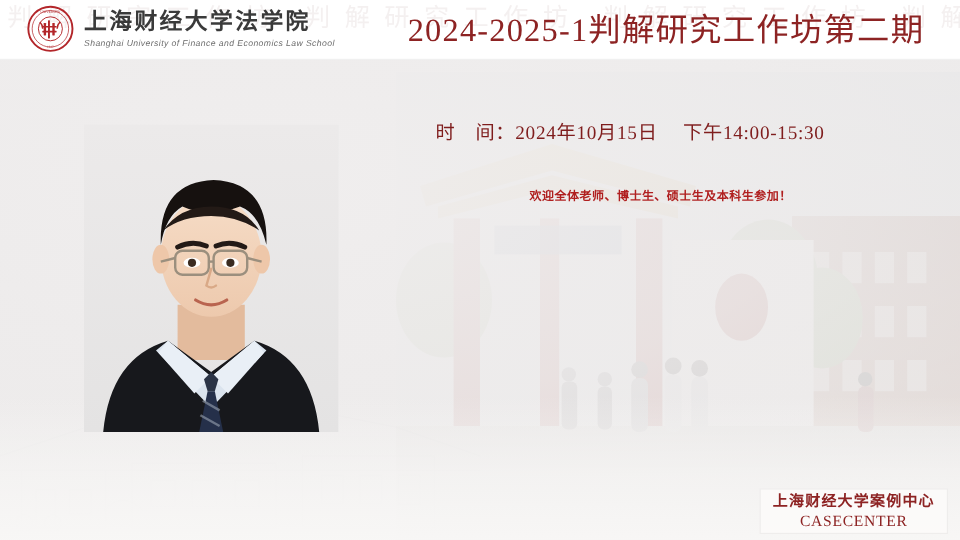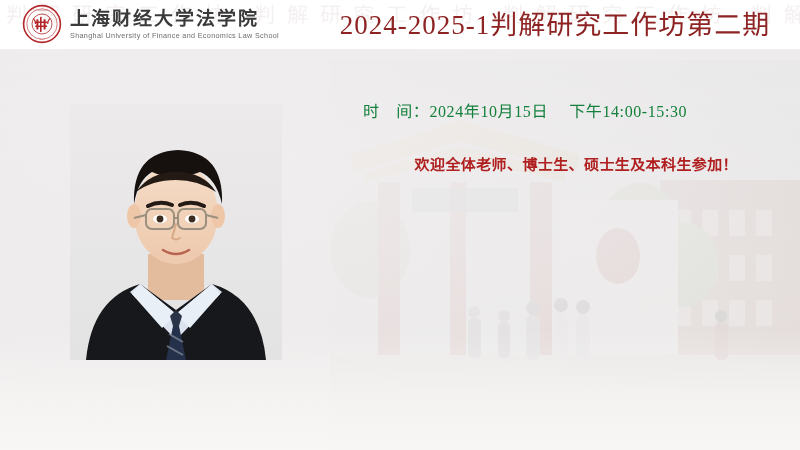--- a/index.html
+++ b/index.html
@@ -118,20 +118,21 @@
     white-space: nowrap;
   }
   .brand-en {
     font-family: "Liberation Sans", "DejaVu Sans", sans-serif;
     font-size: 7.2px;
     color: #6d6d6d;
     letter-spacing: 0.35px;
     line-height: 10px;
     white-space: nowrap;
     margin-top: 1px;
+    font-style: italic;
   }
   .banner-title {
     position: absolute;
     left: 320px;
     top: 7px;
     width: 470px;
     text-align: center;
     font-family: "Liberation Serif", "DejaVu Serif", serif;
     font-size: 27px;
     letter-spacing: 1px;
@@ -176,35 +177,35 @@
     font-size: 16px;
     color: #8d2323;
     letter-spacing: 0.6px;
     line-height: 24px;
     white-space: nowrap;
   }
   .info-line {
     margin-top: 20px;
     font-family: "Liberation Serif", "DejaVu Serif", serif;
     font-size: 16px;
-    color: #15803d;
+    color: #7f1d1d;
     letter-spacing: 0.6px;
     line-height: 24px;
     white-space: nowrap;
   }
   .welcome {
     margin-top: 30px;
     font-family: "Liberation Serif", "DejaVu Serif", serif;
-    font-size: 15px;
+    font-size: 10px;
     font-weight: 700;
     color: #b01f1f;
     letter-spacing: 0.4px;
     line-height: 22px;
     white-space: nowrap;
-    text-align: right;
+    text-align: center;
     width: 375px;
   }
 
   
   .badge {
     position: absolute;
     left: 633px;
     top: 407px;
     width: 157px;
     height: 38px;
@@ -427,14 +428,18 @@
     <path d="M106 120 l-4 14 q4 3 8 0" stroke="#d9a987" stroke-width="2" fill="none" stroke-linecap="round"></path>
 
     <path d="M93 146 q13 8 26 0" stroke="#b9644f" stroke-width="2.6" fill="none" stroke-linecap="round"></path>
   </svg>
 
   <div class="content">
     <div class="info-line">时　间：2024年10月15日　 下午14:00-15:30</div>
     <div class="welcome">欢迎全体老师、博士生、硕士生及本科生参加！</div>
   </div>
 
+  <div class="badge">
+    <div class="badge-cn">上海财经大学案例中心</div>
+    <div class="badge-en">CASECENTER</div>
+  </div>
 
 </div>
 
 </body></html>

